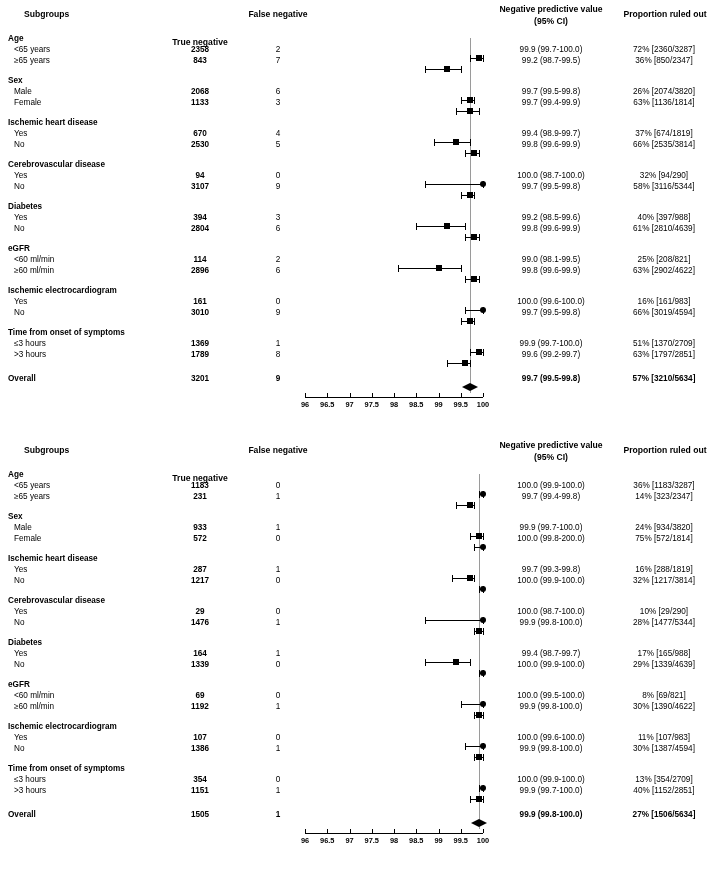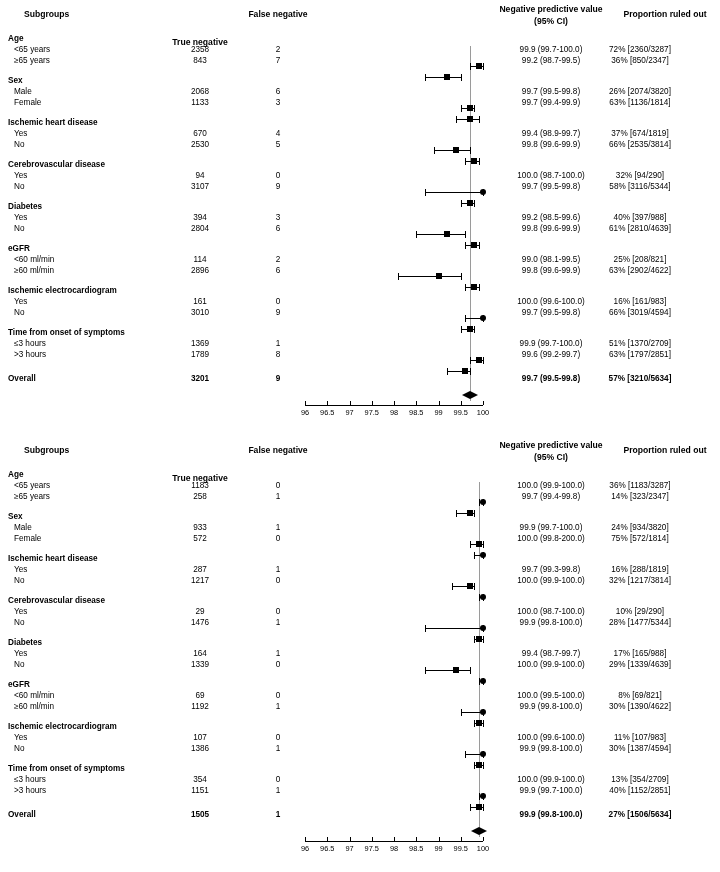--- a/index.html
+++ b/index.html
@@ -38,41 +38,42 @@
     white-space: nowrap;
   }
   .c-label.indent { left: 14px; }
   .c-tn {
     position: absolute;
     left: 160px;
     width: 80px;
     text-align: center;
     font-size: 8.2px;
     line-height: 12px;
+    font-weight: bold;
   }
   .c-fn {
     position: absolute;
     left: 245px;
     width: 66px;
     text-align: center;
     font-size: 8.2px;
     line-height: 12px;
   }
   .c-npv {
     position: absolute;
     left: 490px;
     width: 122px;
     text-align: center;
     font-size: 8.2px;
     line-height: 12px;
     white-space: nowrap;
   }
   .c-prop {
     position: absolute;
-    left: 588px;
+    left: 612px;
     width: 104px;
     text-align: center;
     font-size: 8.2px;
     line-height: 12px;
     white-space: nowrap;
   }
   .bold { font-weight: bold; }
 
   
   .hdr {
@@ -86,24 +87,25 @@
   .hdr-fn { left: 245px; width: 66px; text-align: center; }
   .hdr-npv {
     left: 480px; width: 142px; text-align: center;
   }
   .hdr-prop { left: 612px; width: 106px; text-align: center; }
 
   
   .plot {
     position: absolute;
     left: 0;
-    top: 16px;
+    top: 8px;
     width: 720px;
     height: 100%;
     pointer-events: none;
+    font-weight: bold;
   }
   .refline {
     position: absolute;
     width: 1px;
     background: #9a9a9a;
   }
   .ci {
     position: absolute;
     height: 1px;
     background: #000;
@@ -482,21 +484,21 @@
     <div class="c-label bold" style="top: 33px;">Age</div>
     <div class="row" style="top: 43.5px;">
       <div class="c-label indent">&lt;65 years</div>
       <div class="c-tn">1183</div>
       <div class="c-fn">0</div>
       <div class="c-npv">100.0 (99.9-100.0)</div>
       <div class="c-prop">36% [1183/3287]</div>
     </div>
     <div class="row" style="top: 55px;">
       <div class="c-label indent">≥65 years</div>
-      <div class="c-tn">258</div>
+      <div class="c-tn">231</div>
       <div class="c-fn">1</div>
       <div class="c-npv">99.7 (99.4-99.8)</div>
       <div class="c-prop">14% [323/2347]</div>
     </div>
     <div class="c-label bold" style="top: 75px;">Sex</div>
     <div class="row" style="top: 85.5px;">
       <div class="c-label indent">Male</div>
       <div class="c-tn">933</div>
       <div class="c-fn">1</div>
       <div class="c-npv">99.9 (99.7-100.0)</div>

